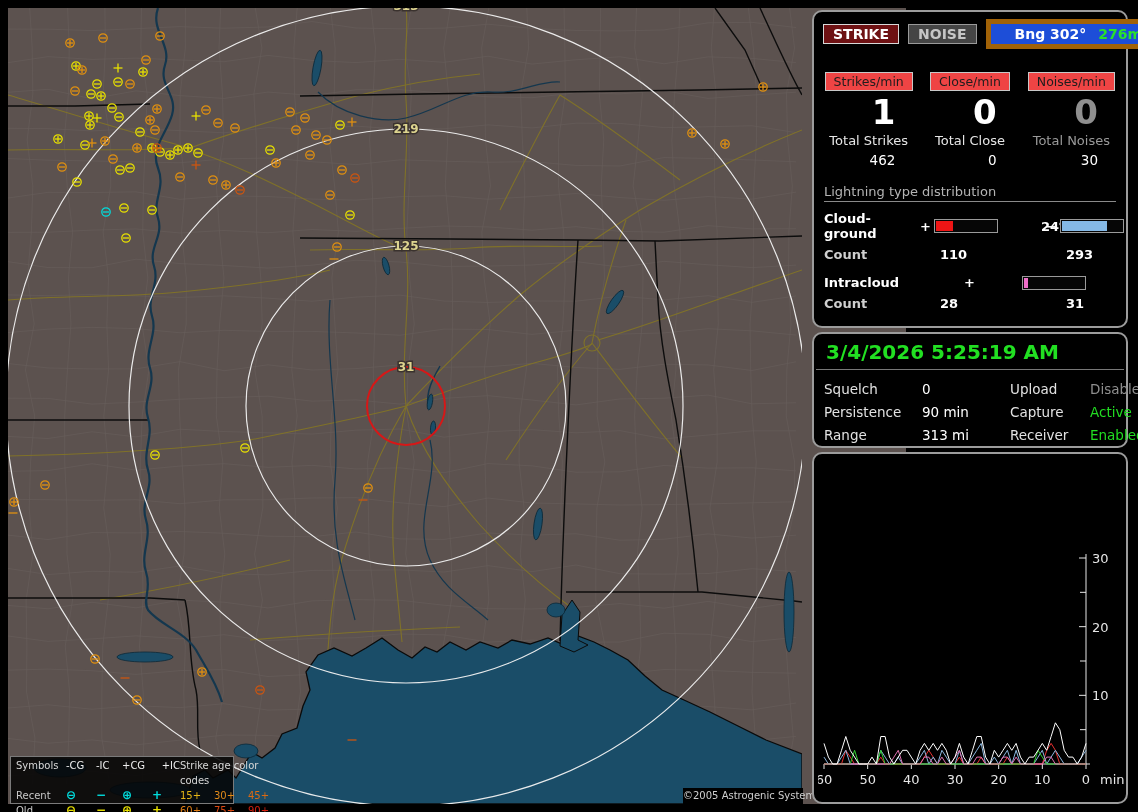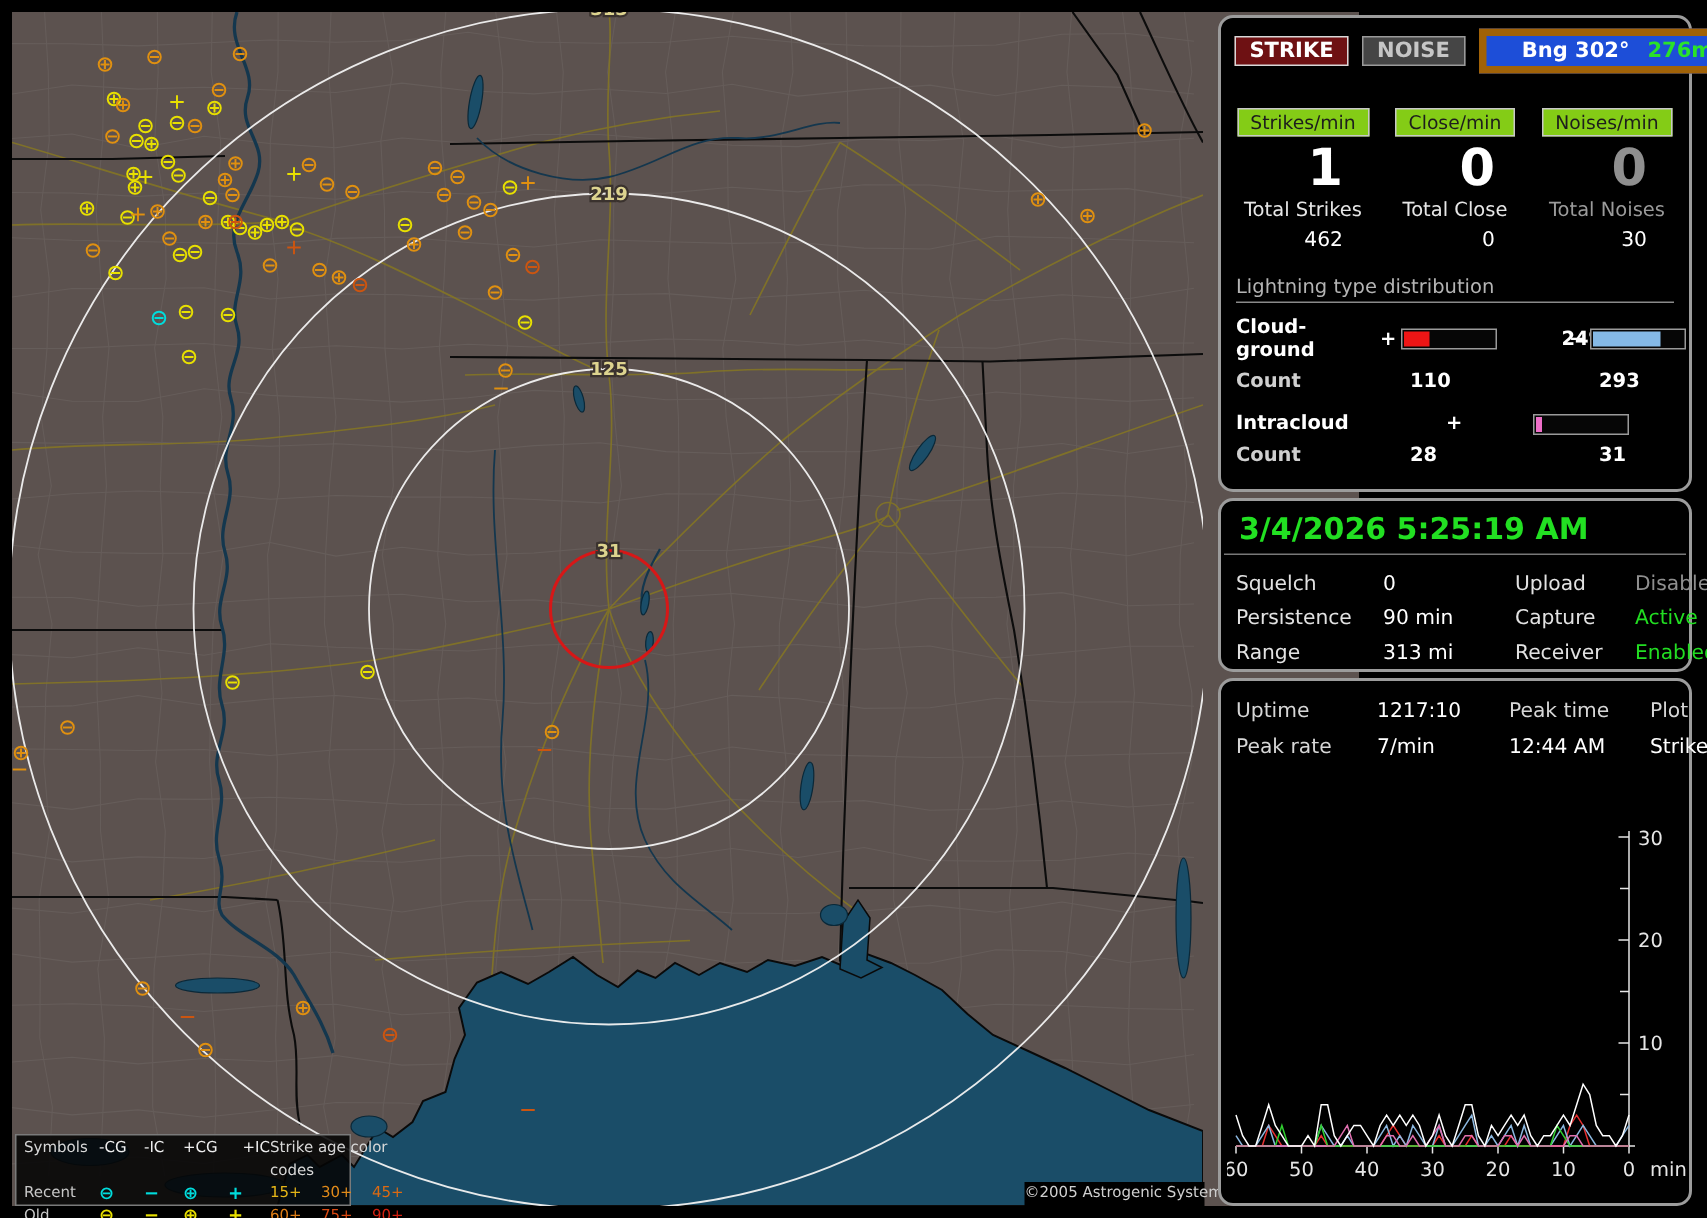--- a/index.html
+++ b/index.html
@@ -31,21 +31,21 @@
   .btn-row{display:flex;align-items:center;padding:7px 9px 0 9px;gap:9px;}
   .btn{font-weight:bold;font-size:14px;padding:1px 9px;cursor:default;}
   .btn-strike{background:#6e1113;color:#fff;border:1px solid #d8d8d8;}
   .btn-noise{background:#454545;color:#c6c6c6;border:1px solid #9a9a9a;}
   .bng{margin-left:auto;background:#1d4ed8;border:5px solid #a16207;padding:2px 24px;
        font-weight:bold;font-size:14px;color:#fff;white-space:nowrap;}
   .bng .dist{color:#2ae22a;margin-left:12px;}
 
   .stats{display:flex;padding:22px 4px 0 4px;}
   .stat-col{flex:1;text-align:center;}
-  .stat-header{display:inline-block;background:#84cc16;color:#1d1d1d;font-size:12.5px;
+  .stat-header{display:inline-block;background:#ef4444;color:#1d1d1d;font-size:12.5px;
                padding:1px 8px;border:1px solid #c8c8c8;cursor:default;}
   .stat-big{font-size:34px;font-weight:bold;text-align:right;padding-right:24px;margin-top:2px;line-height:38px;}
   .stat-total-label{font-size:13px;color:#e6e6e6;margin-top:2px;}
   .stat-total-value{font-size:13.5px;text-align:right;padding-right:24px;margin-top:4px;}
   .stat-col.dim .stat-big{color:#8f8f8f;}
   .stat-col.dim .stat-total-label{color:#9a9a9a;}
 
   .dist-title{margin:16px 10px 0 10px;padding-bottom:2px;border-bottom:1px solid #8a8a8a;
               color:#b4b4b4;font-size:13px;}
   .dist-row,.count-row{display:grid;grid-template-columns:96px 14px 64px 48px 14px 64px 1fr;
@@ -675,31 +675,20 @@
     <span class="green">Active</span>
 
     <span>Range</span>
     <span class="v">313 mi</span>
     <span>Receiver</span>
     <span class="green">Enabled</span>
   </div>
 </div>
 
 <div id="panel3" class="panel">
-  <div class="p3grid">
-    <span>Uptime</span>
-    <span class="v">1217:10</span>
-    <span>Peak time</span>
-    <span>Plot</span>
-
-    <span>Peak rate</span>
-    <span class="v">7/min</span>
-    <span class="v">12:44 AM</span>
-    <span class="v">Strike</span>
-  </div>
   <svg id="trendchart" width="306" height="252">
       <line x1="268" y1="8" x2="268" y2="218" stroke="#e6e6e6" stroke-width="1"></line>
       <line x1="6" y1="218" x2="272" y2="218" stroke="#e6e6e6" stroke-width="1"></line>
       <line x1="261" y1="149.33333333333334" x2="268" y2="149.33333333333334" stroke="#e6e6e6" stroke-width="1"></line>
       <text x="274" y="154.33333333333334" font-size="13" fill="#e6e6e6" font-family="DejaVu Sans">10</text>
       <line x1="261" y1="80.66666666666669" x2="268" y2="80.66666666666669" stroke="#e6e6e6" stroke-width="1"></line>
       <text x="274" y="85.66666666666669" font-size="13" fill="#e6e6e6" font-family="DejaVu Sans">20</text>
       <line x1="261" y1="12" x2="268" y2="12" stroke="#e6e6e6" stroke-width="1"></line>
       <text x="274" y="17" font-size="13" fill="#e6e6e6" font-family="DejaVu Sans">30</text>
       <line x1="262" y1="183.66666666666669" x2="268" y2="183.66666666666669" stroke="#e6e6e6" stroke-width="1"></line>

